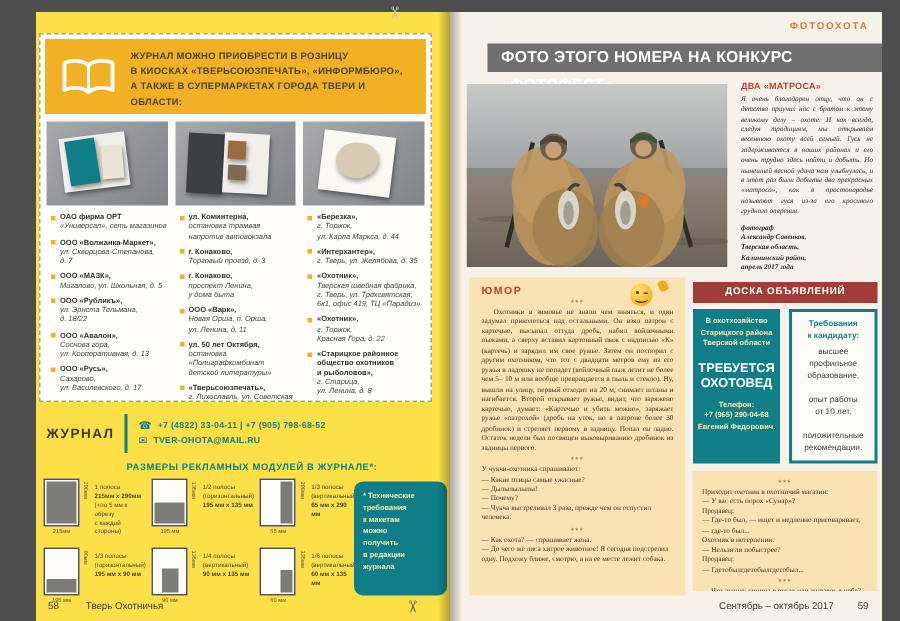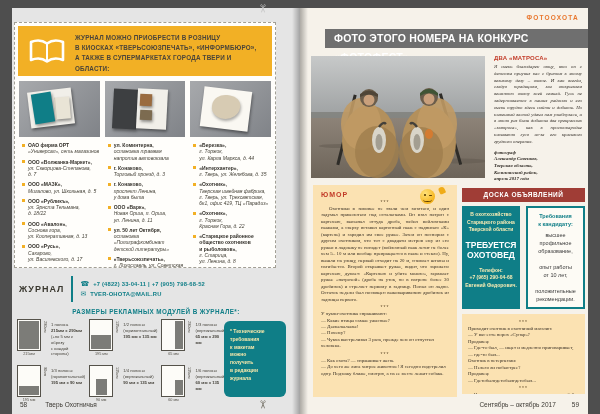--- a/index.html
+++ b/index.html
@@ -1,19 +1,19 @@
 <!DOCTYPE html>
 <html><head>
 <meta charset="utf-8">
 <style>
   * { margin:0; padding:0; box-sizing:border-box; }
   body { background:#222; font-family:"Liberation Sans", sans-serif; }
   #canvas { position:relative; width:600px; height:414px; background:#4e4e4e; overflow:hidden; }
   .page { position:absolute; top:8px; height:406px; width:288px; }
-  #page-left  { left:12px;  background:#e5e5e5; }
+  #page-left  { left:24px;  background:#fde047; }
   #page-right { left:300px; background:#f6f2ea; }
   .gutter-shadow { position:absolute; left:292px; top:8px; width:16px; height:406px;
     background:linear-gradient(90deg, rgba(0,0,0,0), rgba(0,0,0,.28) 48%, rgba(0,0,0,.28) 54%, rgba(0,0,0,0)); pointer-events:none; }
 
   .scissors { position:absolute; font-size:11px; transform:rotate(90deg); }
   #scissors-top { left:258px; top:2px; color:#c3c3c3; }
   #scissors-bottom { left:246px; top:390px; color:#6e6b60; }
 
   
   .coupon { position:absolute; left:2px; top:14px; width:262px; height:246px; background:#fffefb; border:1px dashed #a29f95; }

